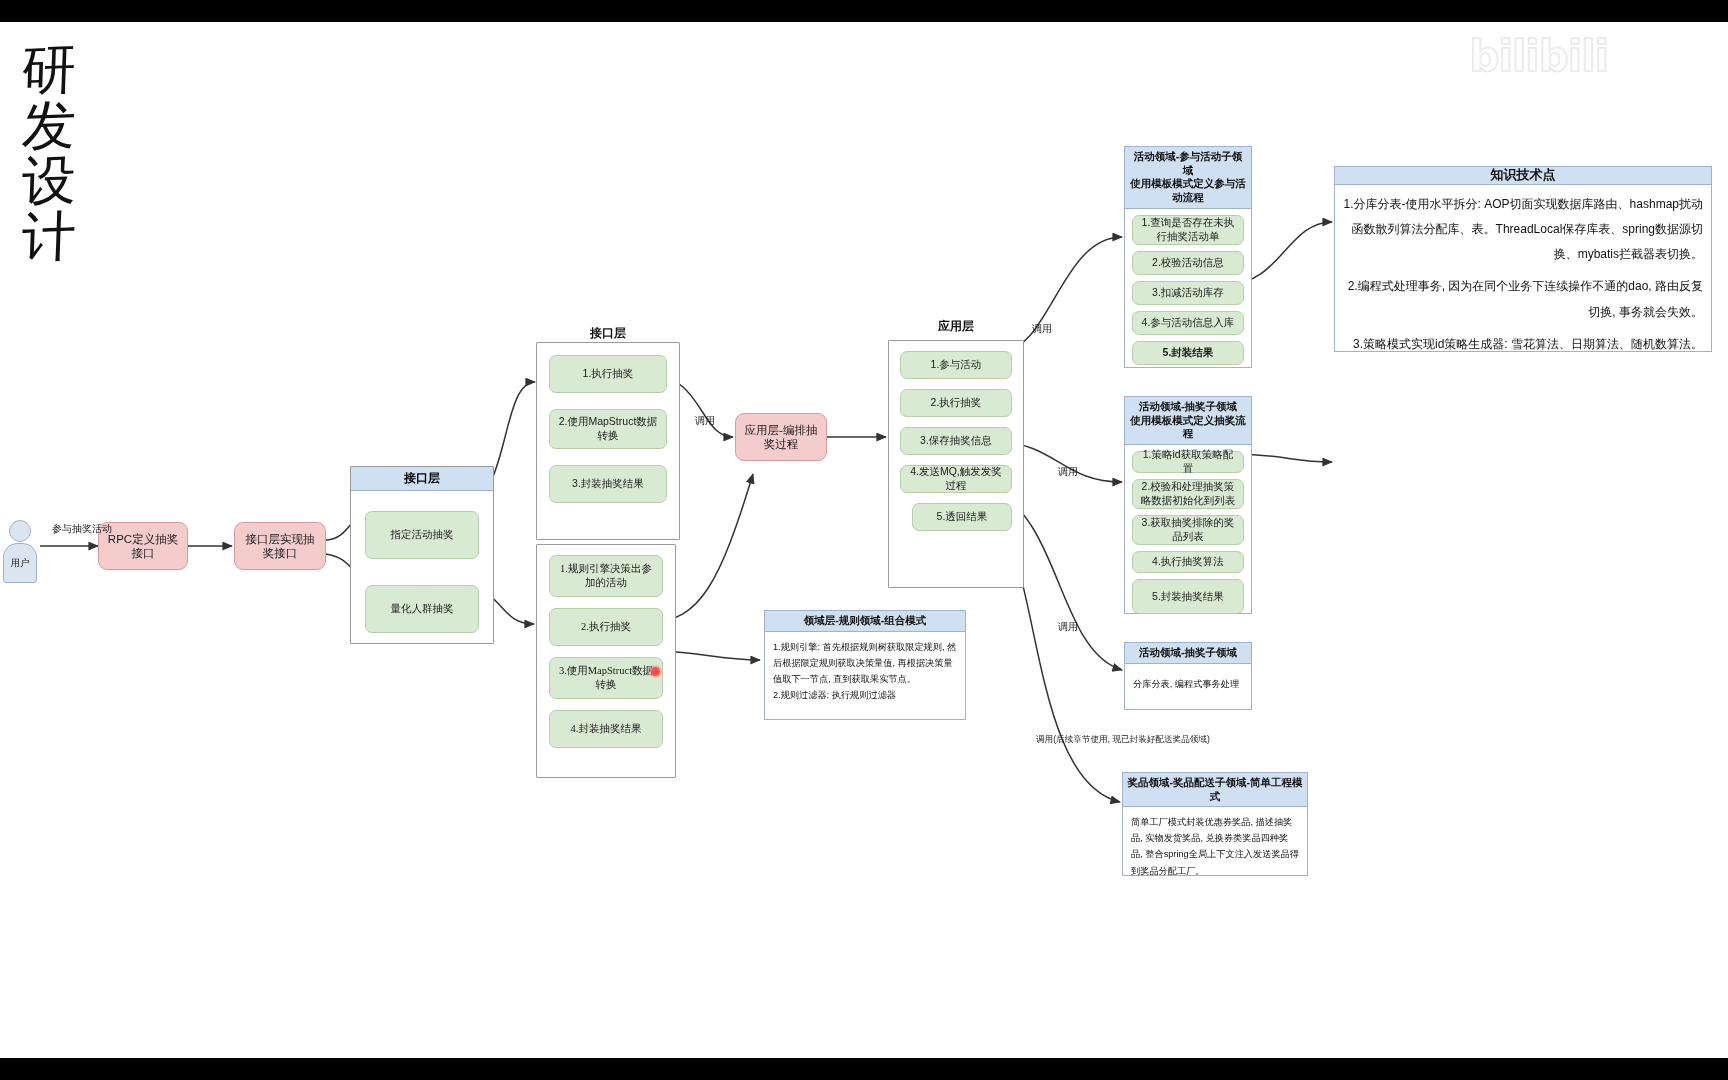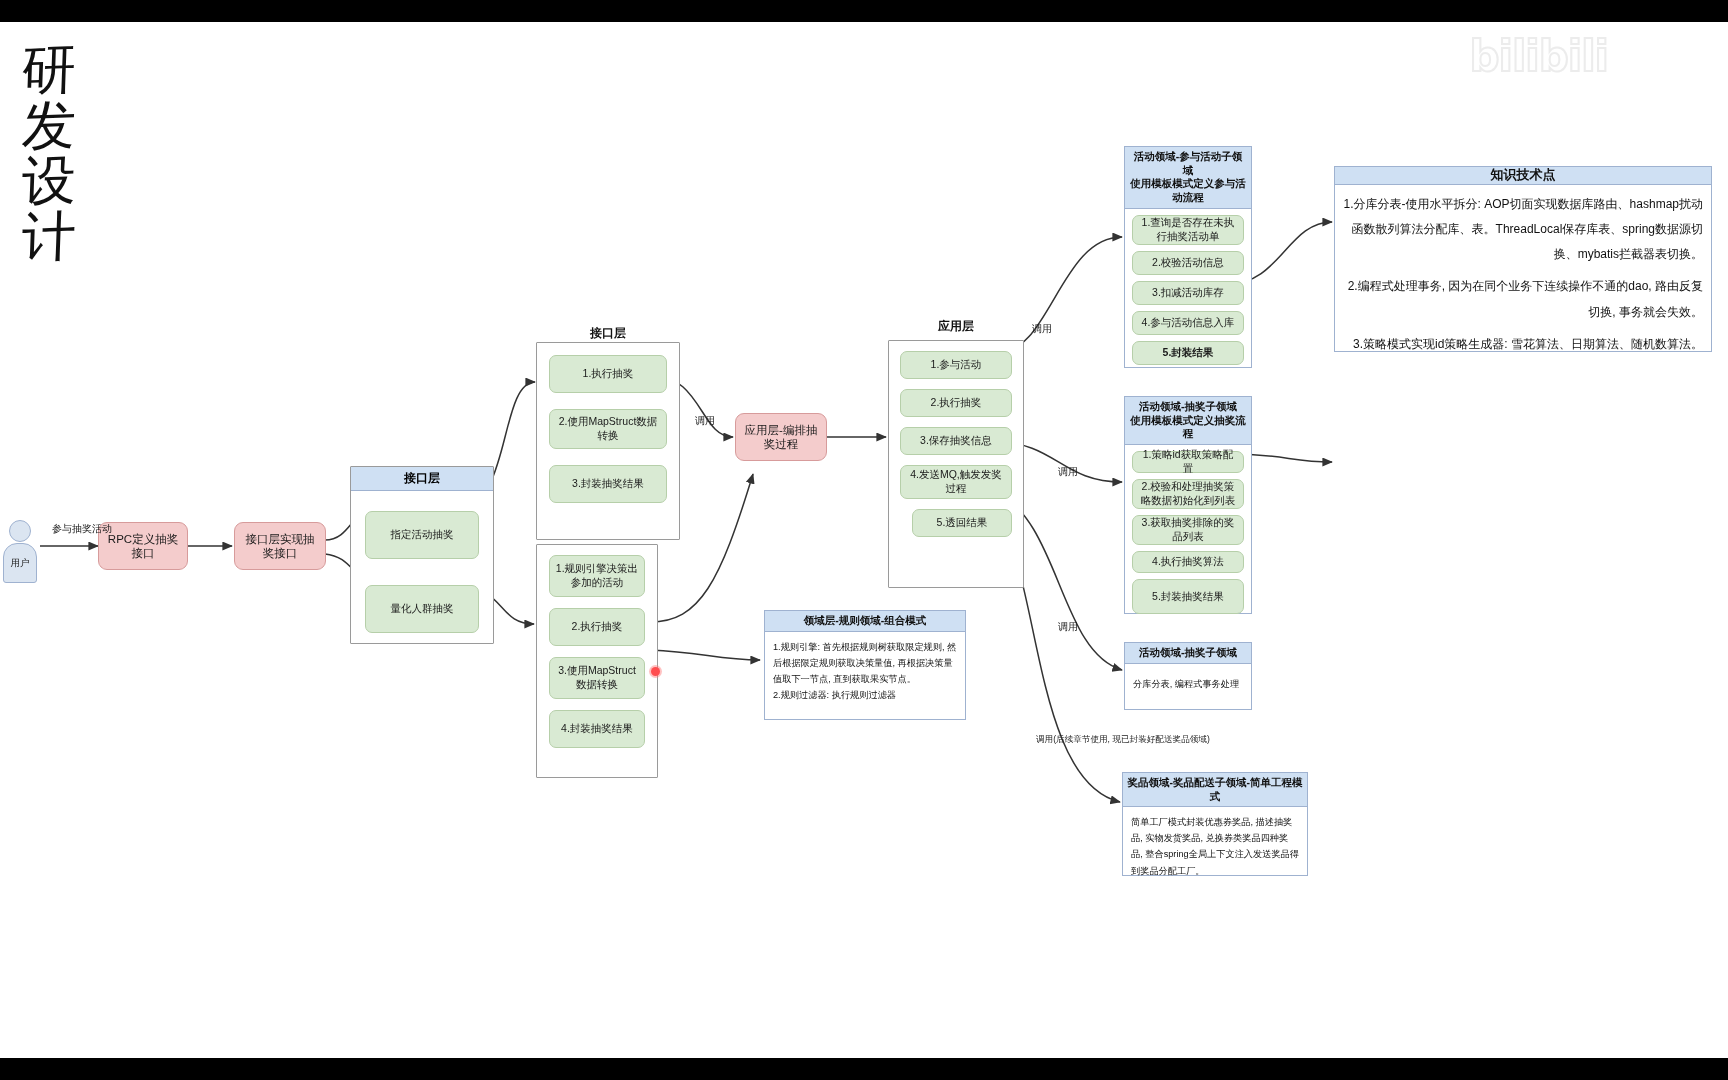--- a/index.html
+++ b/index.html
@@ -177,41 +177,41 @@
 
     <div class="group-title-outside" style="left:536px; top:303px; width:144px;">接口层</div>
     <div class="node groupbox" style="left:536px; top:320px; width:144px; height:198px;">
       <div style="padding:12px 12px;display:flex;flex-direction:column;gap:16px;">
         <div class="green" style="height:38px;">1.执行抽奖</div>
         <div class="green" style="height:40px;">2.使用MapStruct数据转换</div>
         <div class="green" style="height:38px;">3.封装抽奖结果</div>
       </div>
     </div>
 
-    <div class="node groupbox" style="left:536px; top:522px; width:122px; height:234px;">
+    <div class="node groupbox" style="left:536px; top:522px; width:140px; height:234px;font-family:Liberation Serif, serif;">
       <div style="padding:10px 12px;display:flex;flex-direction:column;gap:11px;">
         <div class="green" style="height:42px;">1.规则引擎决策出参加的活动</div>
         <div class="green" style="height:38px;">2.执行抽奖</div>
         <div class="green" style="height:42px;">3.使用MapStruct数据转换</div>
         <div class="green" style="height:38px;">4.封装抽奖结果</div>
       </div>
     </div>
     <div class="red-dot" style="left:651px; top:645px;"></div>
 
     <div class="node pink" style="left:735px; top:391px; width:92px; height:48px;">应用层-编排抽奖过程</div>
 
     <div class="edge-label" style="left:695px; top:392px;">调用</div>
 
     <div class="group-title-outside" style="left:888px; top:296px; width:136px;">应用层</div>
     <div class="node groupbox" style="left:888px; top:318px; width:136px; height:248px;">
       <div style="padding:10px 11px;display:flex;flex-direction:column;gap:10px;">
         <div class="green" style="height:28px;">1.参与活动</div>
         <div class="green" style="height:28px;">2.执行抽奖</div>
         <div class="green" style="height:28px;">3.保存抽奖信息</div>
-        <div class="green" style="height:34px;">4.发送MQ,触发发奖过程</div>
+        <div class="green" style="height:28px;">4.发送MQ,触发发奖过程</div>
         <div class="green" style="height:28px;margin-left:12px;">5.透回结果</div>
       </div>
     </div>
 
     <div class="edge-label" style="left:1032px; top:300px;">调用</div>
     <div class="edge-label" style="left:1058px; top:443px;">调用</div>
     <div class="edge-label" style="left:1058px; top:598px;">调用</div>
     <div class="edge-label tiny" style="left:1036px; top:712px;">调用(后续章节使用, 现已封装好配送奖品领域)</div>
 
     <div class="panel" style="left:1124px; top:124px; width:128px; height:222px;">

